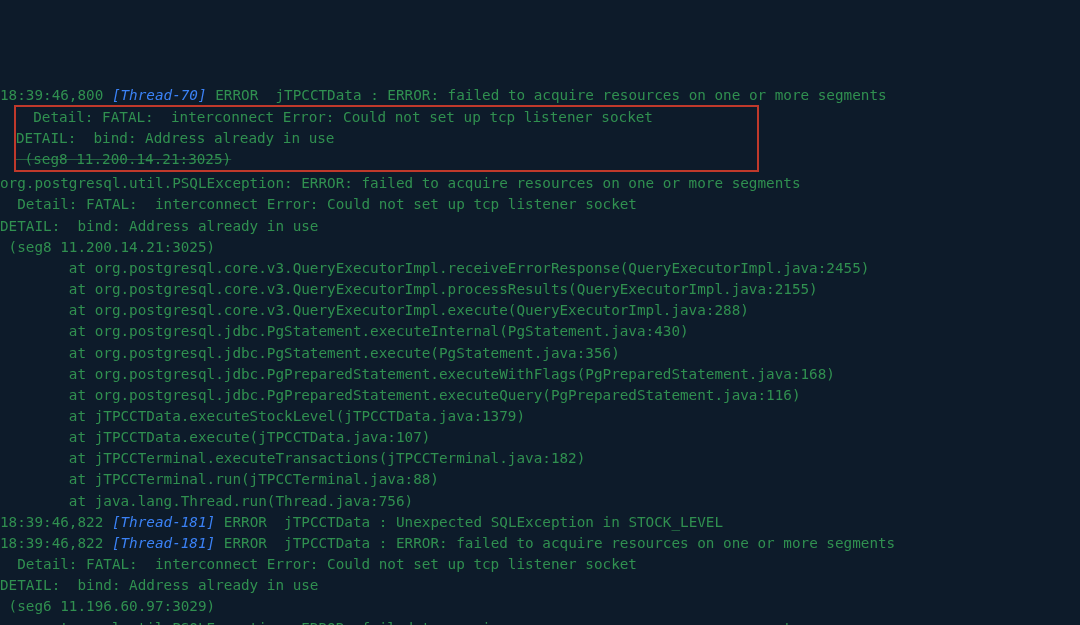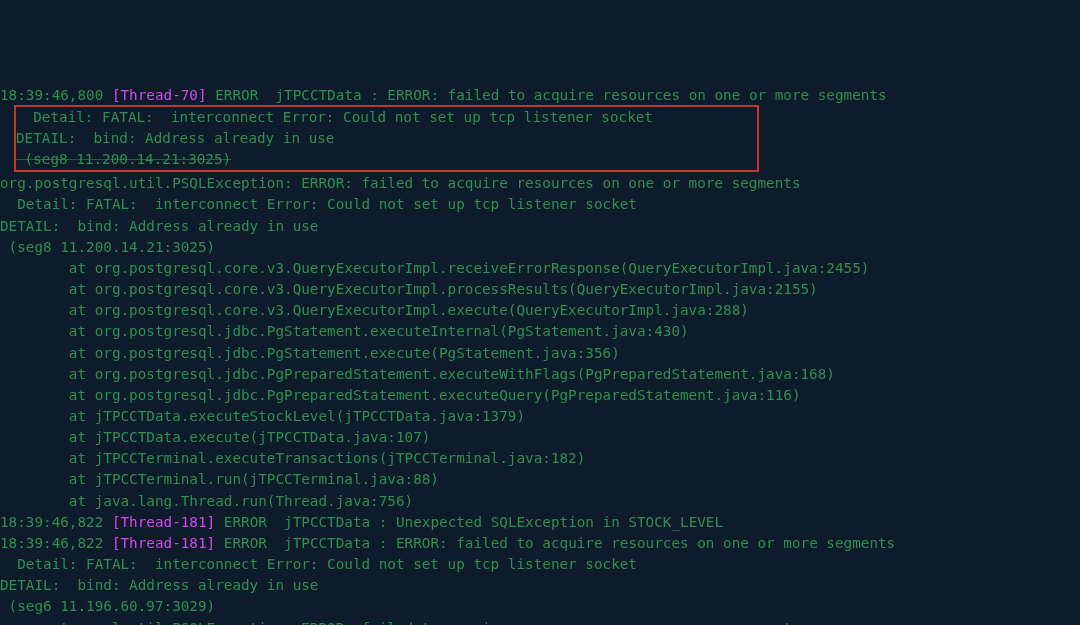--- a/index.html
+++ b/index.html
@@ -21,21 +21,21 @@
     .line { display: block; }
     .highlight-box {
       border: 2px solid #c0392b;
       margin: -1px 0 1px 14px;
       padding: 0 4px 0 0;
       display: inline-block;
       width: 745px;
     }
     .highlight-box .line { white-space: pre; }
     .struck { text-decoration: line-through; text-decoration-color: rgba(48,144,80,0.6); }
-    .blue { color: #d946ef; }
+    .blue { color: #3b82f6; font-style: italic; }
   </style>
 </head>
 <body>
 
 
 
 <div class="terminal"><span class="line"><span>18:39:46,800</span> <span class="blue">[Thread-70]</span> <span>ERROR</span>  <span>jTPCCTData</span> <span>: ERROR: failed to acquire resources on one or more segments</span></span><div class="highlight-box"><span class="line">  Detail: FATAL:  interconnect Error: Could not set up tcp listener socket</span><span class="line">DETAIL:  bind: Address already in use</span><span class="line struck"> (seg8 11.200.14.21:3025)</span></div>
 <span class="line">org.postgresql.util.PSQLException: ERROR: failed to acquire resources on one or more segments</span><span class="line">  Detail: FATAL:  interconnect Error: Could not set up tcp listener socket</span><span class="line">DETAIL:  bind: Address already in use</span><span class="line"> (seg8 11.200.14.21:3025)</span><span class="line">        at org.postgresql.core.v3.QueryExecutorImpl.receiveErrorResponse(QueryExecutorImpl.java:2455)</span><span class="line">        at org.postgresql.core.v3.QueryExecutorImpl.processResults(QueryExecutorImpl.java:2155)</span><span class="line">        at org.postgresql.core.v3.QueryExecutorImpl.execute(QueryExecutorImpl.java:288)</span><span class="line">        at org.postgresql.jdbc.PgStatement.executeInternal(PgStatement.java:430)</span><span class="line">        at org.postgresql.jdbc.PgStatement.execute(PgStatement.java:356)</span><span class="line">        at org.postgresql.jdbc.PgPreparedStatement.executeWithFlags(PgPreparedStatement.java:168)</span><span class="line">        at org.postgresql.jdbc.PgPreparedStatement.executeQuery(PgPreparedStatement.java:116)</span><span class="line">        at jTPCCTData.executeStockLevel(jTPCCTData.java:1379)</span><span class="line">        at jTPCCTData.execute(jTPCCTData.java:107)</span><span class="line">        at jTPCCTerminal.executeTransactions(jTPCCTerminal.java:182)</span><span class="line">        at jTPCCTerminal.run(jTPCCTerminal.java:88)</span><span class="line">        at java.lang.Thread.run(Thread.java:756)</span><span class="line"><span>18:39:46,822</span> <span class="blue">[Thread-181]</span> <span>ERROR</span>  <span>jTPCCTData</span> <span>: Unexpected SQLException in STOCK_LEVEL</span></span><span class="line"><span>18:39:46,822</span> <span class="blue">[Thread-181]</span> <span>ERROR</span>  <span>jTPCCTData</span> <span>: ERROR: failed to acquire resources on one or more segments</span></span><span class="line">  Detail: FATAL:  interconnect Error: Could not set up tcp listener socket</span><span class="line">DETAIL:  bind: Address already in use</span><span class="line"> (seg6 11.196.60.97:3029)</span><span class="line">org.postgresql.util.PSQLException: ERROR: failed to acquire resources on one or more segments</span></div>
 
 

